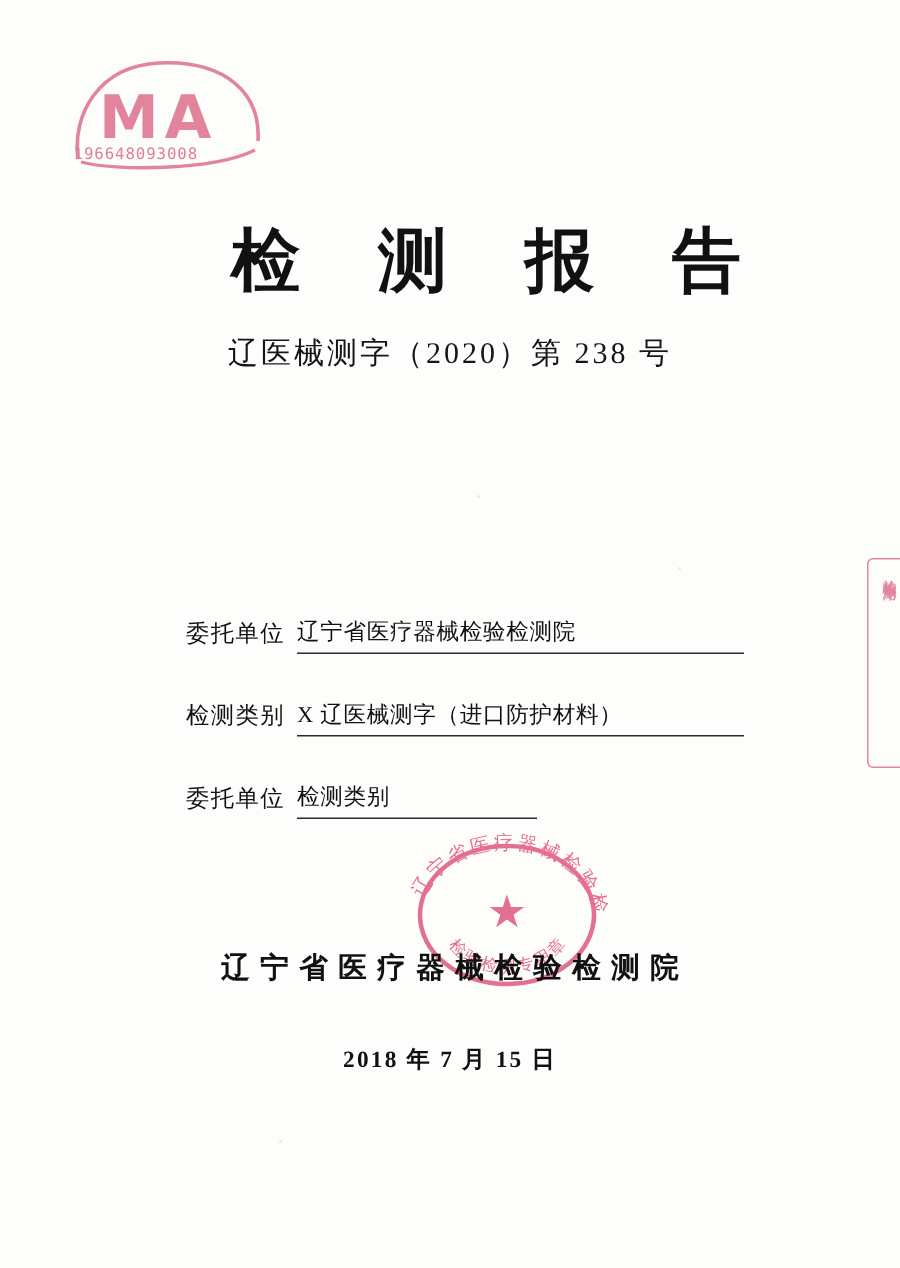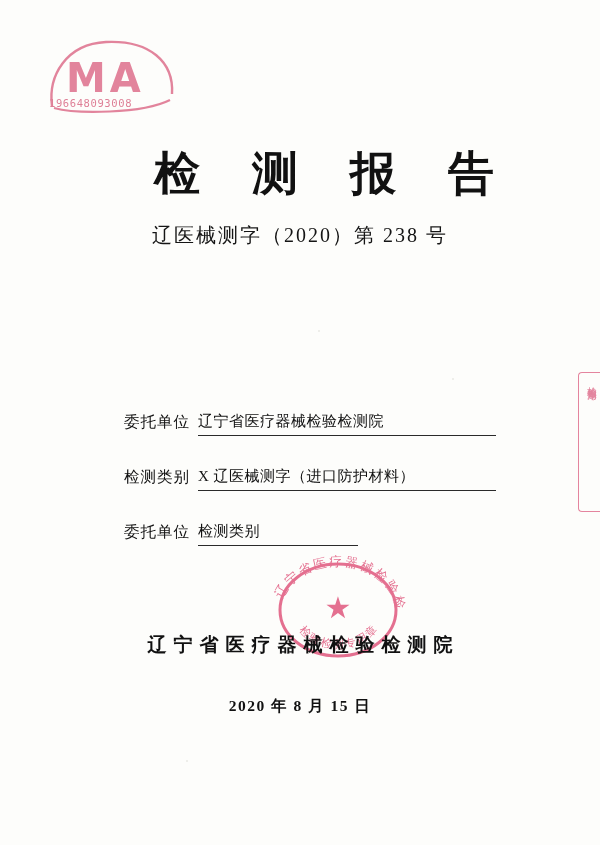--- a/index.html
+++ b/index.html
@@ -234,19 +234,19 @@
       <text font-family="DejaVu Sans, sans-serif" font-size="11" fill="#e0587e" letter-spacing="2">
         <textPath href="#arcBottom" startOffset="14%">检验检测专用章</textPath>
       </text>
       <text x="80" y="66" text-anchor="middle" font-size="30" fill="#e0587e">★</text>
     </svg>
   </div>
 
   <div class="edge-seal">检验检测专用</div>
 
   <div class="institute">辽宁省医疗器械检验检测院</div>
-  <div class="issue-date">2020 年 8 月 15 日</div>
+  <div class="issue-date">2018 年 7 月 15 日</div>
 
   <div class="speck" style="left:318px; top:330px; width:2px; height:2px;"></div>
   <div class="speck" style="left:452px; top:378px; width:2px; height:2px;"></div>
   <div class="speck" style="left:186px; top:760px; width:2px; height:2px;"></div>
 
 </div>
 
 </body></html>

